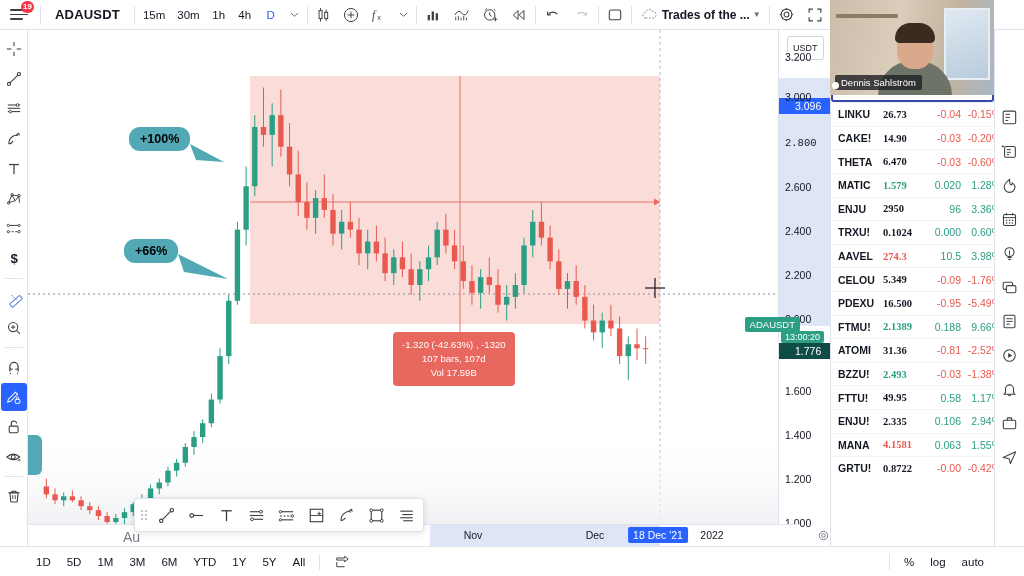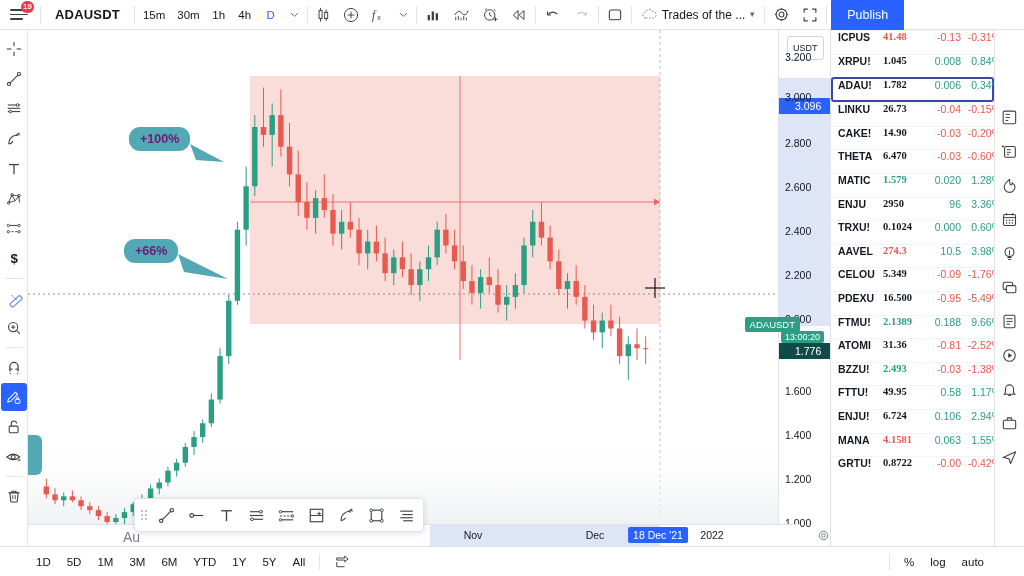--- a/index.html
+++ b/index.html
@@ -43,21 +43,21 @@
     background: #f23645; color: #fff; font-size: 8px; line-height: 11px;
     min-width: 12px; height: 12px; border-radius: 6px; text-align: center;
     padding: 0 2px; font-weight: bold;
   }
   #publish {
     background: #2962ff; color: #fff; font-size: 12.5px; font-weight: 500;
     height: 30px; padding: 0 16px; display: flex; align-items: center;
     cursor: pointer; margin-left: 2px;
   }
   .tmpl-label { font-size: 12px; color: #131722; max-width: 92px;
-    overflow: hidden; white-space: nowrap; }
+    overflow: hidden; white-space: nowrap; font-weight: bold; }
   .chev { font-size: 8px; color: #6a6d78; margin-left: 3px; }
 
   
   #leftbar {
     position: absolute; top: 30px; left: 0; width: 28px; bottom: 30px;
     background: #fff; border-right: 1px solid #e0e3eb;
     display: flex; flex-direction: column; align-items: center;
     padding-top: 4px; z-index: 30;
   }
   .lb-item {
@@ -147,21 +147,21 @@
   }
   .fb-grip { width: 14px; color: #b2b5be; display: flex; align-items: center; justify-content: center; cursor: move; }
 
   
   #watchlist {
     position: absolute; top: 30px; right: 30px; width: 164px; bottom: 0;
     background: #fff; border-left: 1px solid #e0e3eb; z-index: 25;
     overflow: hidden;
   }
   .wl-row {
-    display: flex; align-items: flex-start; height: 23.6px;
+    display: flex; align-items: center; height: 23.6px;
     padding: 0 5px 0 7px; font-size: 10.5px; cursor: pointer;
     border-top: 1px solid #f3f4f7;
   }
   .wl-row.selected {
     border: 2px solid #3b47a6; border-radius: 3px; height: 25px;
     padding: 0 3px 0 5px;
   }
   .wl-sym {
     width: 45px; font-weight: bold; color: #131722;
     overflow: hidden; white-space: nowrap; flex: none;
@@ -212,21 +212,21 @@
     padding: 2px 6px; border-radius: 2px; white-space: nowrap;
     z-index: 3;
   }
   #wc-mic {
     position: absolute; left: 2px; bottom: 6px; width: 7px; height: 7px;
     border-radius: 50%; background: #fff; z-index: 4;
   }
 
   
   .callout {
-    position: absolute; background: #53a8b6; color: #701a75;
+    position: absolute; background: #53a8b6; color: #000000;
     font-size: 12.5px; font-weight: bold; padding: 5px 11px;
     border-radius: 11px; z-index: 12; white-space: nowrap;
   }
   .callout-tail {
     position: absolute; z-index: 11;
   }
   #measure-box {
     position: absolute; background: #e8685f; color: #fff;
     border-radius: 4px; padding: 6px 9px; font-size: 9.5px;
     text-align: center; line-height: 14px; z-index: 14; white-space: nowrap;
@@ -669,36 +669,41 @@
     <div class="callout" style="left:101px; top:97px;">+100%</div>
     <svg class="callout-tail" style="left:162px; top:110px;" width="50" height="30">
       <path d="M0 4 L34 22 L6 20 Z" fill="#53a8b6"></path>
     </svg>
 
     <div class="callout" style="left:96px; top:209px;">+66%</div>
     <svg class="callout-tail" style="left:150px; top:222px;" width="62" height="40">
       <path d="M0 2 L50 27 L6 20 Z" fill="#53a8b6"></path>
     </svg>
 
+    <div id="measure-box" style="left:365px; top:302px;">
+      <div>-1.320 (-42.63%) , -1320</div>
+      <div>107 bars, 107d</div>
+      <div>Vol 17.59B</div>
+    </div>
 
     <div style="position:absolute;left:0;top:405px;width:14px;height:40px;background:#53a8b6;border-radius:0 6px 6px 0;"></div>
 
     <div id="sym-tag" style="right:0px; top:287px;">ADAUSDT</div>
   </div>
 
   <div id="pricescale">
     <div id="usdt-chip">USDT</div>
 
     <div style="position:absolute;left:0;right:0;top:48px;height:248px;background:#c8d4f0;opacity:.6;"></div>
 
     <div class="ps-badge" style="top:48px;background:#2962ff;">3.096</div>
 
     <div class="ps-tick" style="top:27px;">3.200</div>
     <div class="ps-tick" style="top:67px;">3.000</div>
-    <div class="ps-tick" style="top:113px;">2.800</div>
+    <div class="ps-tick" style="top:113px;font-family:Liberation Mono, monospace;">2.800</div>
     <div class="ps-tick" style="top:157px;">2.600</div>
     <div class="ps-tick" style="top:201px;">2.400</div>
     <div class="ps-tick" style="top:245px;">2.200</div>
     <div class="ps-tick" style="top:289px;">2.000</div>
     <div class="ps-tick" style="top:361px;">1.600</div>
     <div class="ps-tick" style="top:405px;">1.400</div>
     <div class="ps-tick" style="top:449px;">1.200</div>
     <div class="ps-tick" style="top:493px;">1.000</div>
 
     <div id="time-tag" style="left:2px; top:301px; background:#2b9e84;">13:00:20</div>
@@ -903,21 +908,21 @@
           <div class="wl-pct down">-1.38%</div>
         </div>
         <div class="wl-row">
           <div class="wl-sym">FTTU!</div>
           <div class="wl-last neu">49.95</div>
           <div class="wl-chg up">0.58</div>
           <div class="wl-pct up">1.17%</div>
         </div>
         <div class="wl-row">
           <div class="wl-sym">ENJU!</div>
-          <div class="wl-last neu">6.724</div>
+          <div class="wl-last neu">2.335</div>
           <div class="wl-chg up">0.106</div>
           <div class="wl-pct up">2.94%</div>
         </div>
         <div class="wl-row">
           <div class="wl-sym">MANA</div>
           <div class="wl-last last-down">4.1581</div>
           <div class="wl-chg up">0.063</div>
           <div class="wl-pct up">1.55%</div>
         </div>
         <div class="wl-row">
@@ -1006,20 +1011,32 @@
         <path d="M7 5.8 V4.2 a1 1 0 0 1 1 -1 h3 a1 1 0 0 1 1 1 V5.8" fill="none" stroke="#3c4043" stroke-width="1.2"></path>
       </svg>
     </div>
     <div class="rb-item">
       <svg width="17" height="17" viewBox="0 0 19 19">
         <path d="M2.4 9.4 L16.4 3.2 L10.6 16.2 L9 10.8 Z" fill="none" stroke="#3c4043" stroke-width="1.2" stroke-linejoin="round"></path>
       </svg>
     </div>
   </div>
 
+  <div id="webcam">
+    <div id="wc-wall"></div>
+    <div id="wc-window"></div>
+    <div id="wc-shelf"></div>
+    <div id="wc-person">
+      <div id="wc-body"></div>
+      <div id="wc-head"></div>
+      <div id="wc-hair"></div>
+    </div>
+    <div id="wc-mic"></div>
+    <div id="wc-name">Dennis Sahlström</div>
+  </div>
 
   <div id="bottombar">
     <div style="width:28px;"></div>
     <div class="bb-btn">1D</div>
     <div class="bb-btn">5D</div>
     <div class="bb-btn">1M</div>
     <div class="bb-btn">3M</div>
     <div class="bb-btn">6M</div>
     <div class="bb-btn">YTD</div>
     <div class="bb-btn">1Y</div>

